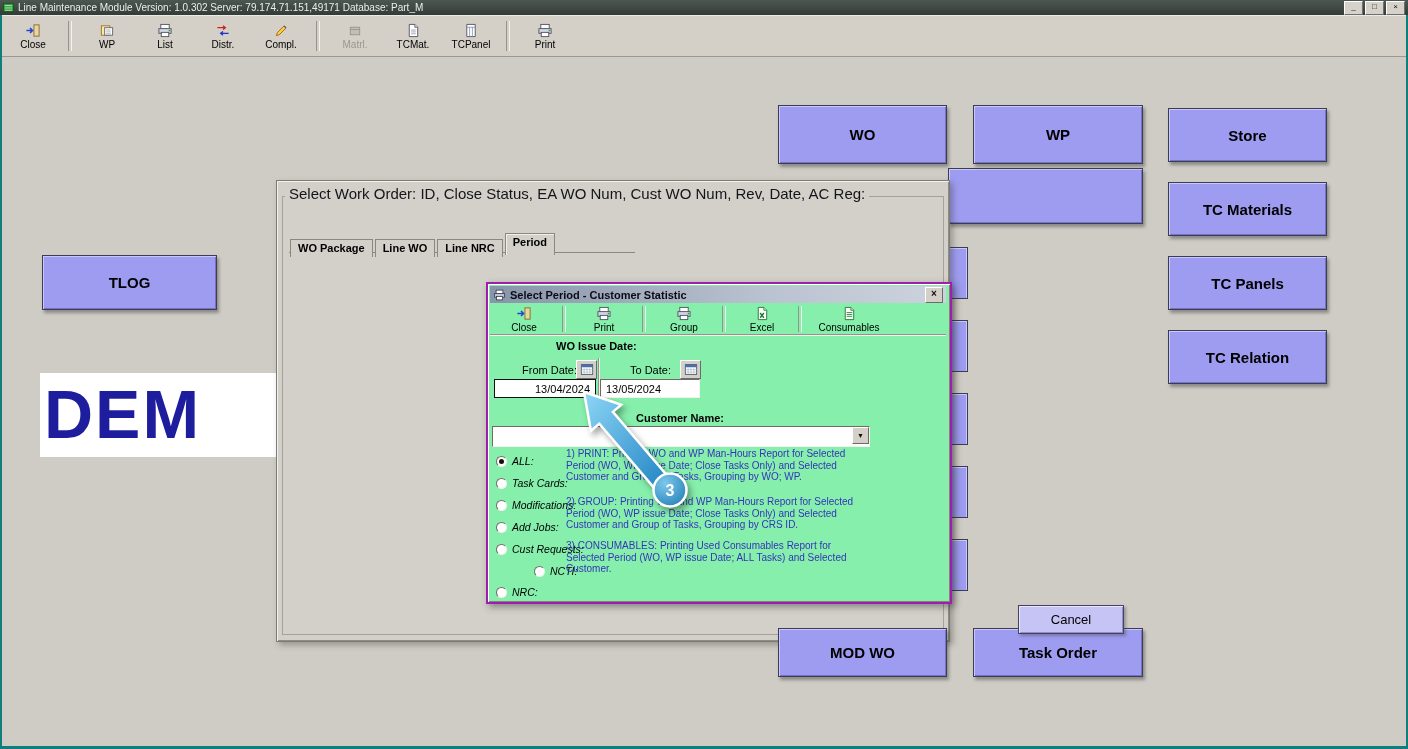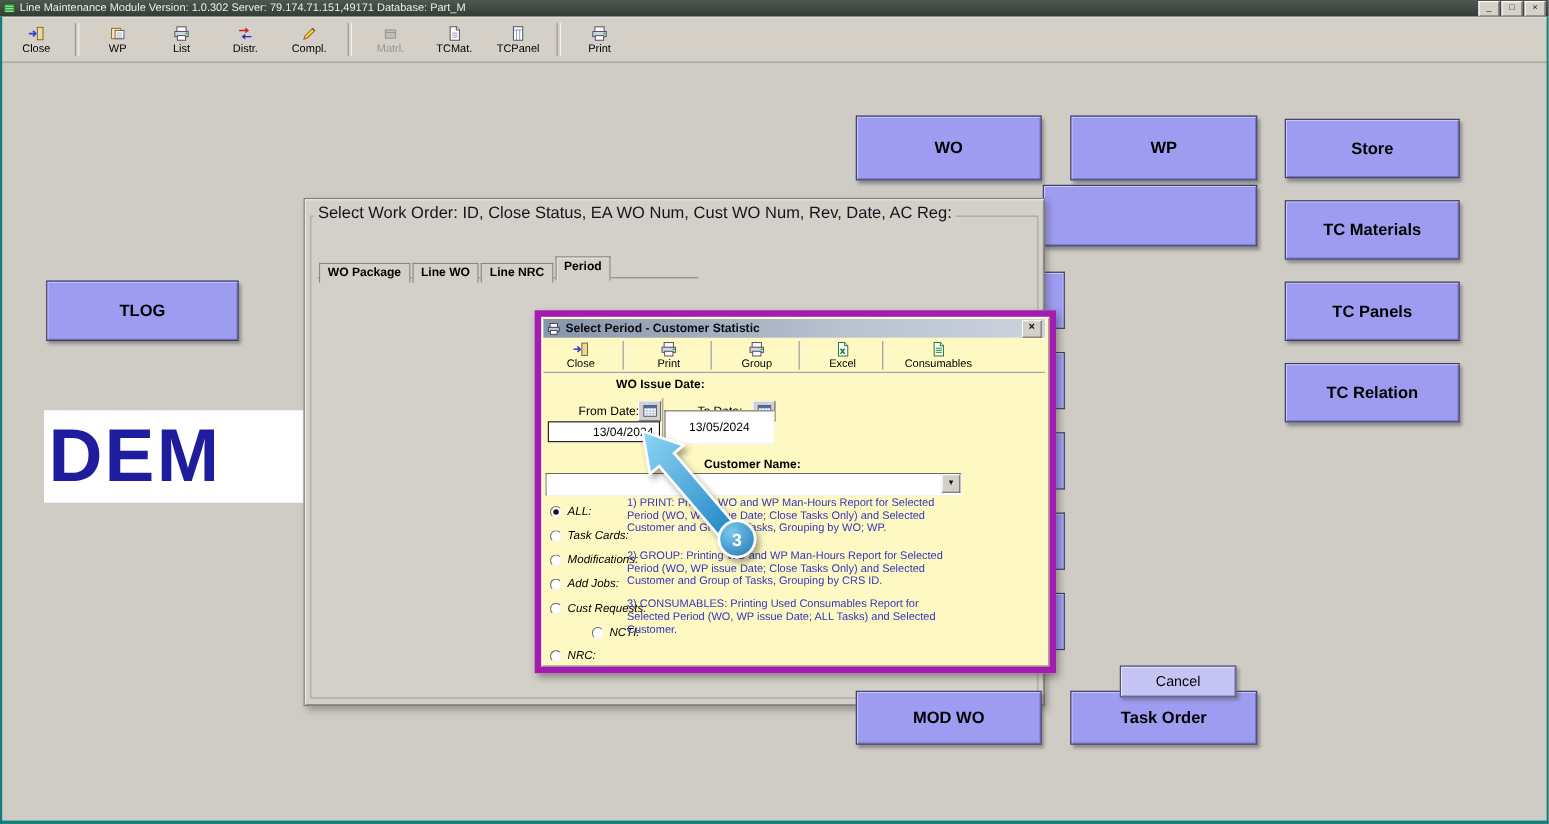--- a/index.html
+++ b/index.html
@@ -46,40 +46,40 @@
   .tabs{left:13px;top:52px;display:flex;align-items:flex-end;z-index:3;}
   .tab{border:1px solid #8b8781;border-bottom:none;background:#d3d0ca;font-size:11px;font-weight:bold;
        padding:2px 7px 3px;margin-right:2px;position:relative;top:2px;}
   .tab.active{top:0;padding-bottom:7px;z-index:4;box-shadow:inset 1px 1px 0 #f0eee9;}
   .tabline{left:12px;top:71px;width:346px;border-top:1px solid #8b8781;z-index:2;}
   .cancelbtn{left:1018px;top:605px;width:104px;height:27px;background:#c6c4f4;border:1px solid #44445e;
              display:flex;align-items:center;justify-content:center;font-size:13px;z-index:7;
              box-shadow:inset 1px 1px 0 #e6e5fb,inset -1px -1px 0 #8f8dd0,2px 2px 3px rgba(60,60,60,.4);}
 
   
-  .pdlg{left:486px;top:282px;width:462px;height:318px;background:#fef9c3;border:6px solid #a21caf;z-index:10;
+  .pdlg{left:486px;top:282px;width:462px;height:318px;background:#86efac;border:2px solid #a21caf;z-index:10;
         box-shadow:inset 1px 1px 0 #ffffff,inset -1px -1px 0 #84807a,3px 3px 7px rgba(40,40,40,.45);}
   .pd-title{left:2px;top:2px;width:456px;height:17px;background:linear-gradient(90deg,#8795aa,#b9c2cf 60%,#ccd3dd);
             display:flex;align-items:center;font-size:11px;font-weight:bold;color:#0b0b14;padding:0 3px;box-sizing:border-box;}
   .pd-title svg{width:13px;height:12px;margin-right:4px;}
   .pd-close{margin-left:auto;width:16px;height:14px;background:#d4d0c8;border:1px solid;
             border-color:#fff #6b6b6b #6b6b6b #fff;font-size:10px;line-height:12px;text-align:center;font-weight:bold;}
   .pd-toolbar{left:2px;top:20px;width:456px;height:30px;display:flex;align-items:flex-start;padding:1px 0 0 6px;box-sizing:border-box;}
   .pd-tbtn{display:flex;flex-direction:column;align-items:center;justify-content:center;font-size:10px;height:28px;}
   .pd-tbtn svg{width:18px;height:15px;margin-bottom:1px;}
   .psep{width:2px;height:26px;border-left:1px solid #98938a;border-right:1px solid #f4f2ee;margin:1px 10px 0 10px;}
   .pd-hr{left:2px;top:50px;width:456px;border-top:1px solid #98938a;border-bottom:1px solid #f2f0ea;}
   .lbl{position:absolute;font-size:11px;white-space:nowrap;}
   .bold{font-weight:bold;}
   .calbtn{position:absolute;width:19px;height:17px;background:#d4d0c8;border:1px solid;
           border-color:#fff #6b6b6b #6b6b6b #fff;display:flex;align-items:center;justify-content:center;}
   .vsep{position:absolute;left:110px;top:74px;height:42px;border-left:1px solid #98938a;border-right:1px solid #f2f0ea;}
   .pd-input{position:absolute;font-size:11px;font-family:inherit;background:#fff;padding:1px 5px;box-sizing:border-box;}
   .in-from{left:6px;top:95px;width:102px;height:19px;border:1px solid #111;padding-left:40px;}
-  .in-to{left:112px;top:85px;width:100px;height:31px;border:1px solid;border-color:#6f6b63 #f4f2ec #f4f2ec #6f6b63;text-align:center;}
+  .in-to{left:112px;top:95px;width:100px;height:19px;border:1px solid;border-color:#6f6b63 #f4f2ec #f4f2ec #6f6b63;}
   .combo{left:4px;top:142px;width:376px;height:19px;background:#fff;border:1px solid;
          border-color:#6f6b63 #f4f2ec #f4f2ec #6f6b63;}
   .combo input{position:absolute;left:0;top:0;width:356px;height:17px;border:none;background:#fff;font-family:inherit;font-size:11px;padding:0 4px;box-sizing:border-box;}
   .combo-btn{position:absolute;right:0px;top:0px;width:17px;height:17px;background:#d4d0c8;border:1px solid;
              border-color:#fff #6b6b6b #6b6b6b #fff;display:flex;align-items:center;justify-content:center;box-sizing:border-box;}
   .combo-btn::after{content:"▼";font-size:7px;color:#111;}
   .radio-row{position:absolute;left:8px;display:flex;align-items:center;font-size:10.5px;white-space:nowrap;font-style:italic;}
   .rdot{width:11px;height:11px;border-radius:50%;background:#fff;border:1px solid;
         border-color:#716d66 #f2f0ea #f2f0ea #716d66;margin-right:5px;position:relative;box-sizing:border-box;}
   .radio-row.sel .rdot::after{content:"";position:absolute;left:2px;top:2px;width:5px;height:5px;border-radius:50%;background:#111;}

